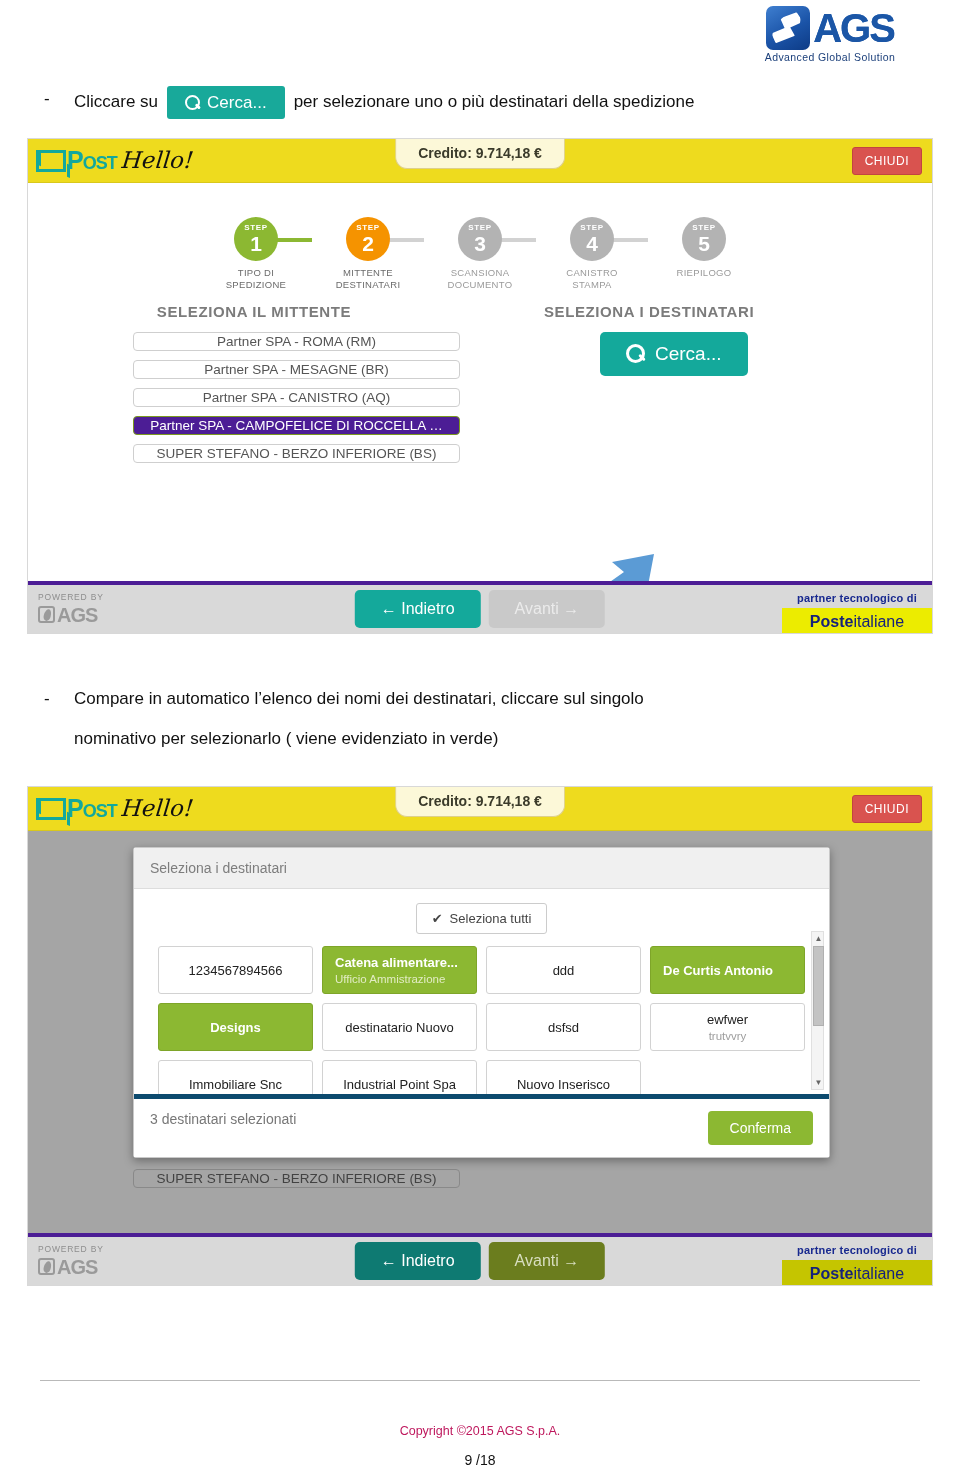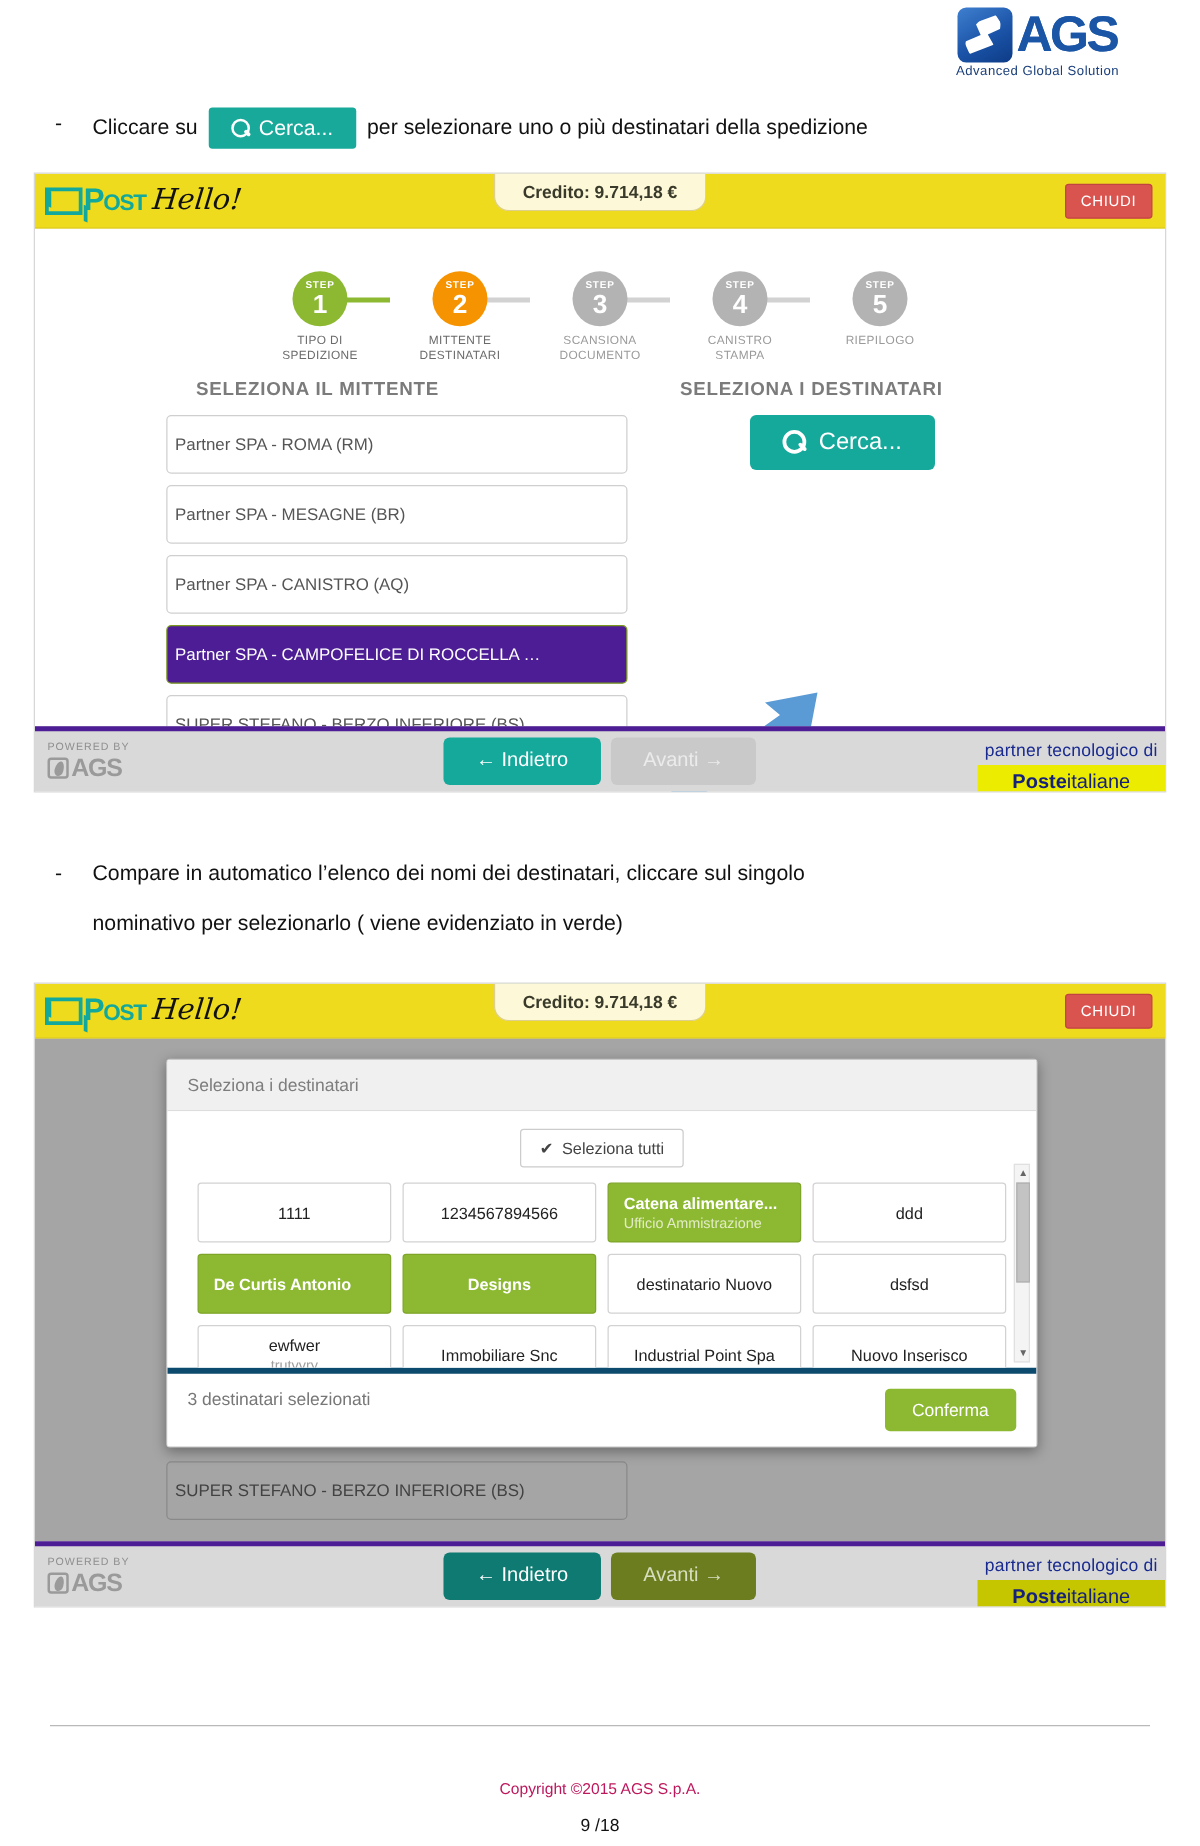--- a/index.html
+++ b/index.html
@@ -110,22 +110,22 @@
   
   .cols { display:flex; padding:6px 0 0; }
   .col-l { width:50%; padding-left:105px; }
   .col-r { width:50%; padding-left:60px; }
   .col-h { font-size:15px; font-weight:bold; color:#7b7b7b; letter-spacing:.6px; margin-bottom:12px; }
   .col-l .col-h { text-align:center; padding-right:105px; }
   .col-r .col-h { text-align:left; padding-left:4px; }
 
   .sender {
     border:1px solid #cfcfcf; border-radius:4px; background:#fff;
-    font-size:13.5px; color:#555; text-align:left; padding:15px 6px;
-    margin-bottom:9px; width:369px;
+    font-size:13.5px; color:#555; text-align:center; padding:1px 6px;
+    margin-bottom:9px; width:327px;
   }
   .sender.sel { background:#4c1d95; border-color:#7b991f; color:#fff; }
 
   .cerca-btn {
     display:inline-flex; align-items:center; gap:10px;
     background:#14a99b; color:#fff; border-radius:5px;
     padding:11px 26px; font-size:19px; margin-left:60px;
   }
   .cerca-btn .mag { width:19px; height:19px; }
   .cerca-btn .mag:before{ width:13px; height:13px; border-width:3px; }
@@ -145,21 +145,21 @@
   .pw .l .mk { width:17px; height:17px; border:2px solid #9a9a9a; border-radius:3px; position:relative; }
   .pw .l .mk:before{ content:""; position:absolute; left:4px; top:1px; width:7px; height:12px;
     background:#9a9a9a; border-radius:50% 50% 50% 50%/60% 60% 40% 40%; transform:rotate(16deg); }
   .pw .l .tx { font-size:20px; font-weight:bold; color:#9a9a9a; letter-spacing:-1px; line-height:1;
                font-variant:small-caps; }
   .nav-btns { position:absolute; left:50%; transform:translateX(-50%); display:flex; gap:8px;align-items:center; }
   .btn-nav { border-radius:5px; padding:10px 26px; font-size:16px; color:#fff; white-space:nowrap; }
   .btn-back { background:#14a99b; }
   .btn-next { background:#c9c9c9; color:#ebebeb; }
   .partner { position:absolute; right:0; top:0; bottom:0; width:150px; text-align:center; }
-  .partner .pt { font-size:14px; font-weight:normal; color:#18298f; letter-spacing:.2px; padding:7px 0 4px; }
+  .partner .pt { font-size:11px; font-weight:bold; color:#18298f; letter-spacing:.2px; padding:7px 0 4px; }
   .partner .pi { background:#ecec00; padding:5px 0 6px; font-size:16px; }
   .partner .pi b { color:#16227a; }
   .partner .pi span { color:#16227a; font-weight:normal; }
 
   
   .overlay { position:absolute; left:0; right:0; top:0; bottom:0; background:rgba(40,40,40,.42); }
   .modal {
     position:absolute; left:105px; top:16px; width:697px;
     background:#fff; border:1px solid #c9c9c9; border-radius:3px;
     box-shadow:0 3px 10px rgba(0,0,0,.35);
@@ -361,23 +361,20 @@
       <div class="modal-head">Seleziona i destinatari</div>
       <div class="modal-body">
         <div class="sel-all-wrap">
           <div class="sel-all">
             <span>✔</span>
             <span>Seleziona tutti</span>
           </div>
         </div>
         <div class="grid">
           <div class="rcard">
-              <span>1111</span>
-            </div>
-          <div class="rcard">
               <span>1234567894566</span>
             </div>
           <div class="rcard sel">
               <span>Catena alimentare...</span>
               <span class="sub">Ufficio Ammistrazione</span>
             </div>
           <div class="rcard">
               <span>ddd</span>
             </div>
 

